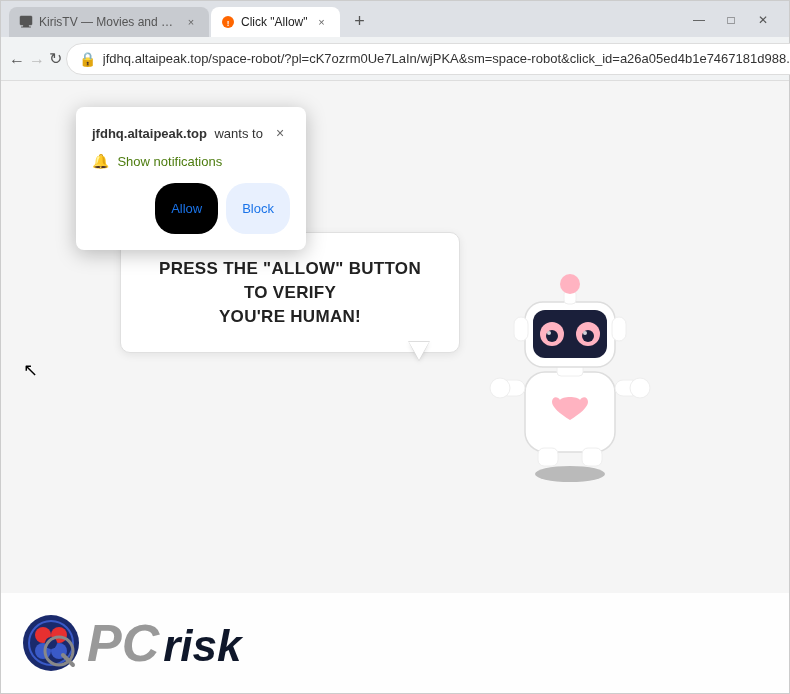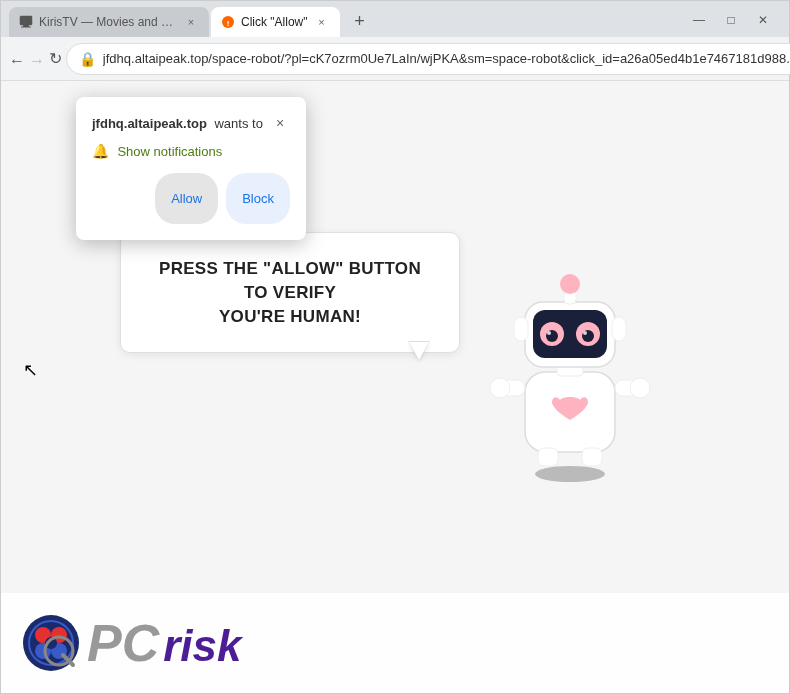--- a/index.html
+++ b/index.html
@@ -142,21 +142,21 @@
     .page-content {
       flex: 1;
       background: #fff;
       position: relative;
       overflow: hidden;
     }
 
     
     .notification-popup {
       position: absolute;
-      top: 16px;
+      top: 26px;
       left: 75px;
       width: 230px;
       background: #fff;
       border-radius: 8px;
       box-shadow: 0 4px 20px rgba(0,0,0,0.25);
       padding: 16px;
       z-index: 100;
     }
     .popup-header {
       display: flex;
@@ -188,21 +188,21 @@
     }
     .bell-icon { font-size: 14px; color: #555; }
     .notification-label { font-size: 13px; color: #4d7c0f; }
     .popup-buttons {
       display: flex;
       gap: 8px;
       justify-content: flex-end;
     }
     .btn-allow {
       padding: 6px 16px;
-      background: #e5e5e5;
+      background: #000000;
       color: #1a73e8;
       border: none;
       border-radius: 20px;
       font-size: 13px;
       cursor: pointer;
       font-weight: 500;
     }
     .btn-block {
       padding: 18px 16px;
       background: #e8f0fe;
@@ -460,20 +460,20 @@
             <circle cx="22" cy="38" r="8" fill="#3a5ac8"></circle>
             <circle cx="38" cy="22" r="8" fill="#e63030"></circle>
             <circle cx="30" cy="30" r="6" fill="#1a2a6c"></circle>
 
             <line x1="42" y1="42" x2="52" y2="52" stroke="#888" stroke-width="4" stroke-linecap="round"></line>
             <circle cx="38" cy="38" r="14" fill="none" stroke="#888" stroke-width="3"></circle>
           </svg>
           <div style="display:flex; align-items:baseline; gap:0;">
             <span class="pcrisk-text" style="color:#999; font-size:52px;">P</span>
             <span class="pcrisk-text" style="color:#999; font-size:52px;">C</span>
-            <span class="pcrisk-text" style="color:#4c1d95; font-size:44px; margin-left:4px;">risk</span>
+            <span class="pcrisk-text" style="color:#0f172a; font-size:44px; margin-left:4px;">risk</span>
           </div>
         </div>
       </div>
 
     </div>
   </div>
 </div>
 
 </body></html>

